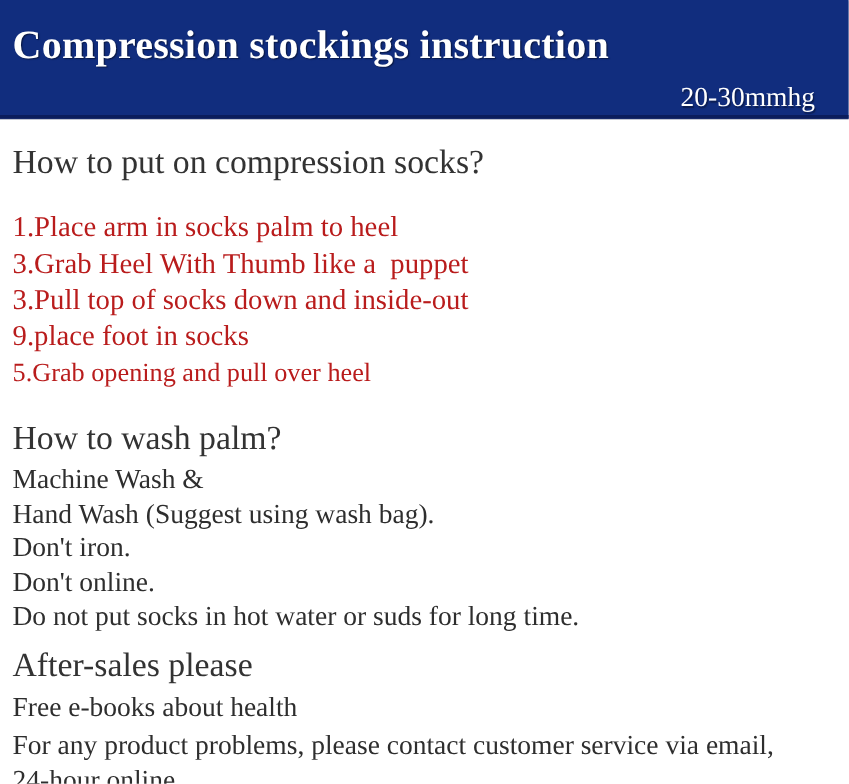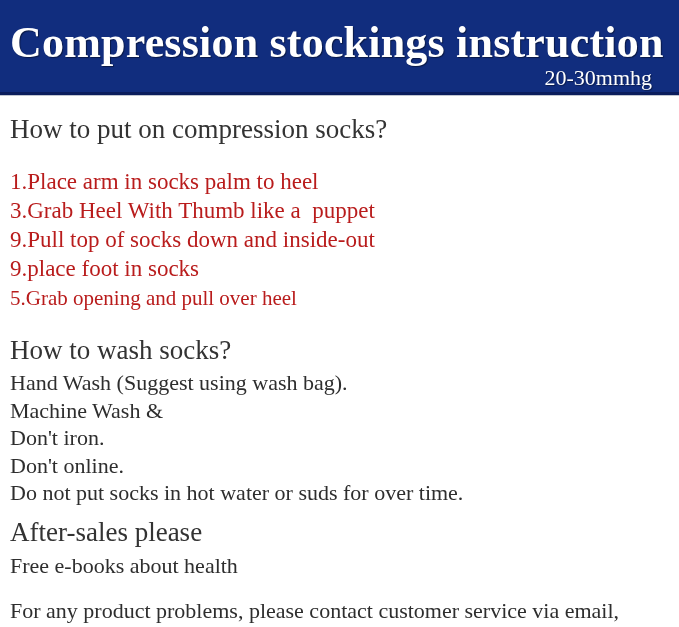--- a/index.html
+++ b/index.html
@@ -23,21 +23,21 @@
     height: 92px;
     background: #112d7e;
     border-bottom: 3px solid #0b1d5c;
     box-shadow: 0 1px 0 rgba(140, 150, 170, 0.55);
     box-sizing: content-box;
   }
   .banner-title {
     position: absolute;
     left: 10px;
     top: 17px;
-    font-size: 44px;
+    font-size: 32px;
     font-weight: bold;
     color: #ffffff;
     letter-spacing: 0.2px;
     text-shadow: 1px 1px 1px rgba(0,0,0,0.45);
     white-space: nowrap;
   }
   .banner-rating {
     position: absolute;
     right: 27px;
     bottom: 1px;
@@ -85,52 +85,52 @@
     color: #2e2e2e;
   }
 
   .service-lines {
     margin-top: 3px;
     font-size: 22px;
     line-height: 28px;
     color: #2e2e2e;
   }
   .service-line-contact {
-    margin-top: 17px;
+    margin-top: 2px;
   }
   .text-line { white-space: pre-wrap; }
 </style>
 </head>
 <body>
 
 <div class="banner">
   <div class="banner-title">Compression stockings instruction</div>
   <div class="banner-rating">20-30mmhg</div>
 </div>
 
 <div class="content">
 
   <div class="section-heading heading-puton">How to put on compression socks?</div>
 
   <div class="steps">
     <div class="step-line">1.Place arm in socks palm to heel</div>
     <div class="step-line">3.Grab Heel With Thumb like a  puppet</div>
-    <div class="step-line">9.Pull top of socks down and inside-out</div>
+    <div class="step-line">3.Pull top of socks down and inside-out</div>
     <div class="step-line">9.place foot in socks</div>
     <div class="step-line small">5.Grab opening and pull over heel</div>
   </div>
 
-  <div class="section-heading heading-wash">How to wash socks?</div>
+  <div class="section-heading heading-wash">How to wash palm?</div>
 
   <div class="wash-lines">
+    <div class="text-line">Machine Wash &amp;</div>
     <div class="text-line">Hand Wash (Suggest using wash bag).</div>
-    <div class="text-line">Machine Wash &amp;</div>
     <div class="text-line">Don't iron.</div>
     <div class="text-line">Don't online.</div>
-    <div class="text-line">Do not put socks in hot water or suds for over time.</div>
+    <div class="text-line">Do not put socks in hot water or suds for long time.</div>
   </div>
 
   <div class="section-heading heading-service">After-sales please</div>
 
   <div class="service-lines">
     <div class="text-line">Free e-books about health</div>
     <div class="text-line service-line-contact">For any product problems, please contact customer service via email,</div>
     <div class="text-line">24-hour online</div>
   </div>
 

